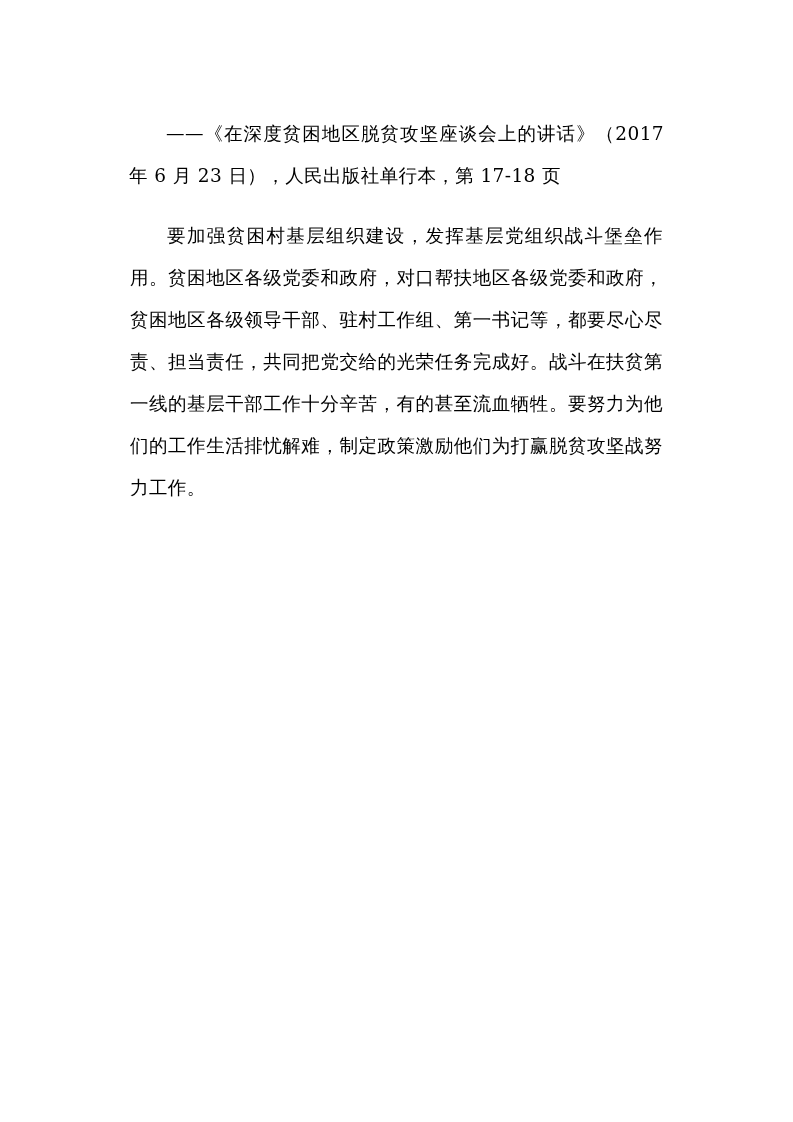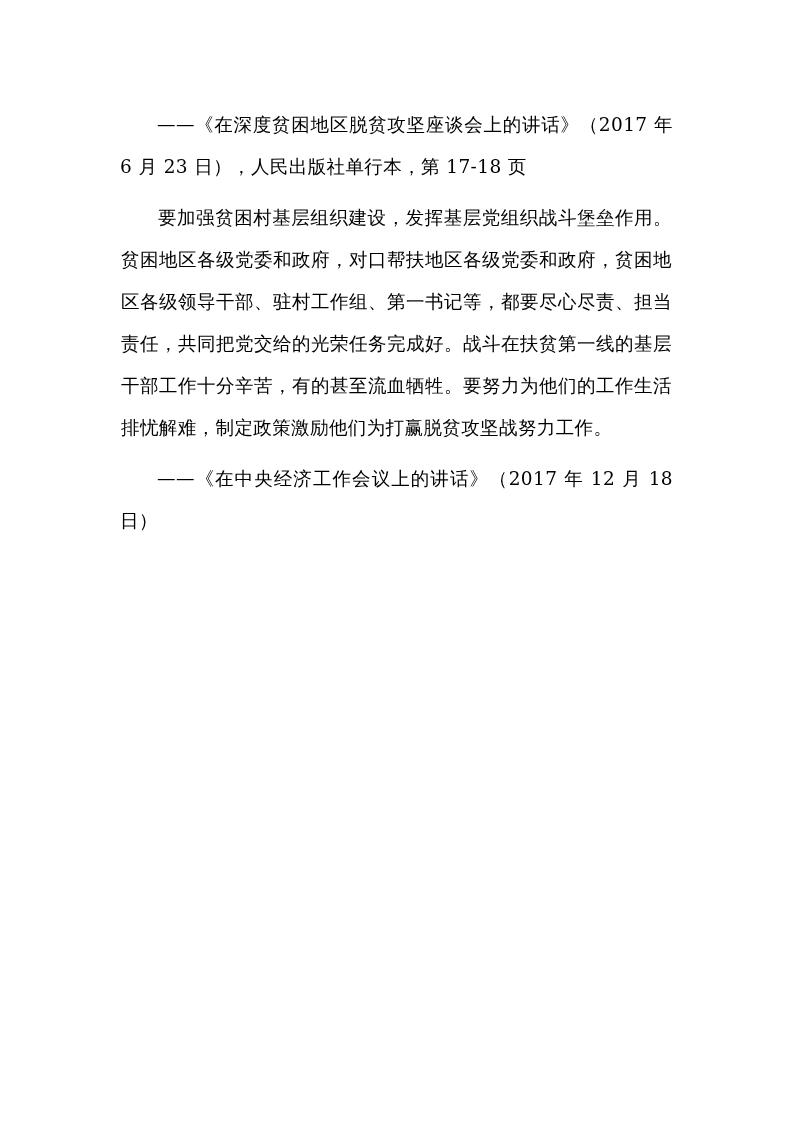--- a/index.html
+++ b/index.html
@@ -27,36 +27,35 @@
     line-height: 42px;
     letter-spacing: 0.4px;
     text-align: justify;
     text-justify: inter-ideograph;
   }
   p.para {
     margin: 0;
     text-indent: 0;
   }
   p.indent {
-    margin: 9px;
+    margin: 18px;
     text-indent: 2em;
   }
   p.source {
-    margin: 8px;
+    margin: 17px;
     text-indent: 2em;
   }
 </style>
 </head>
 <body>
 
 <div class="page">
   <div class="doc-body">
 
 
     <p class="source">——《在深度贫困地区脱贫攻坚座谈会上的讲话》（2017 年 6 月 23 日），人民出版社单行本，第 17-18 页</p>
 
     <p class="indent">要加强贫困村基层组织建设，发挥基层党组织战斗堡垒作用。贫困地区各级党委和政府，对口帮扶地区各级党委和政府，贫困地区各级领导干部、驻村工作组、第一书记等，都要尽心尽责、担当责任，共同把党交给的光荣任务完成好。战斗在扶贫第一线的基层干部工作十分辛苦，有的甚至流血牺牲。要努力为他们的工作生活排忧解难，制定政策激励他们为打赢脱贫攻坚战努力工作。</p>
 
-    <p class="source">——《在中央经济工作会议上的讲话》（2017 年 12 月 18 日）</p>
 
 
   </div>
 </div>
 
 </body></html>

